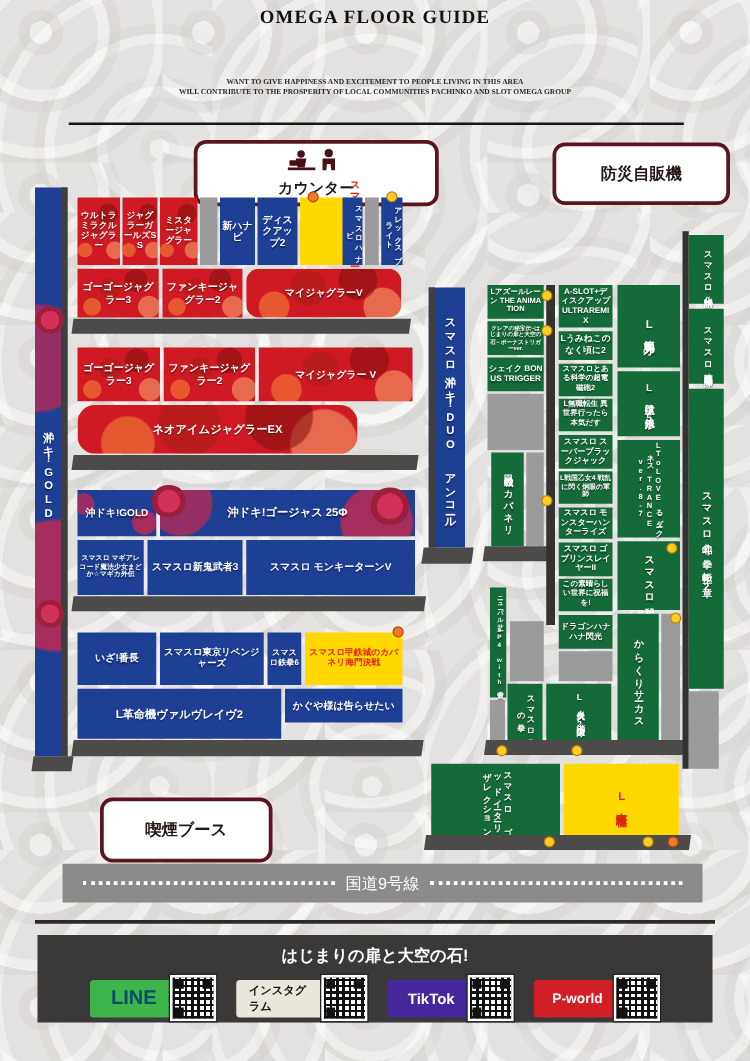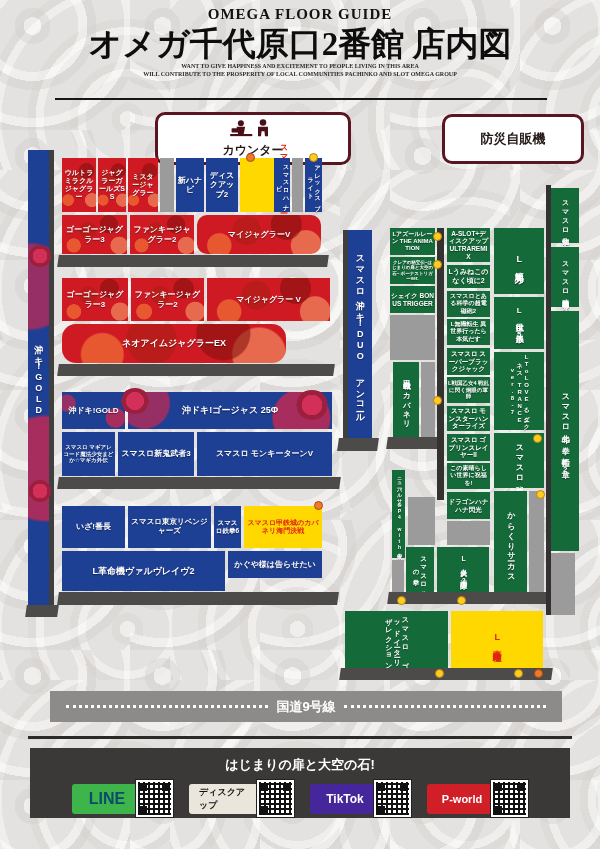--- a/index.html
+++ b/index.html
@@ -37,21 +37,21 @@
   .gray{background:#9b9b9b;}
   .v{writing-mode:vertical-rl;text-orientation:upright;letter-spacing:1px;}
   .base{position:absolute;background:#4c4b4a;transform:skewX(-8deg);}
   .wall{position:absolute;background:#333231;}
   .dot{position:absolute;width:9px;height:9px;border-radius:50%;background:#ffcc21;border:1.5px solid #b9820f;box-sizing:border-box;z-index:6;}
   .dot.orange{background:#f07a28;border-color:#a84a10;}
   .fbox{position:absolute;background:#fff;border:3px solid #5a1620;border-radius:10px;
     display:flex;flex-direction:column;align-items:center;justify-content:center;
     color:#231815;font-weight:900;}
   .road{position:absolute;background:#8d8b8a;display:flex;align-items:center;gap:8px;
-    padding:0 16px;box-sizing:border-box;color:#fff;font-weight:700;}
+    padding:0 16px;box-sizing:border-box;color:#fff;font-weight:400;}
   .road .dots{flex:1;height:0;border-top:3px dotted #fff;}
   .footer{position:absolute;background:#3b3938;display:flex;flex-direction:column;align-items:center;}
   .badges{display:flex;gap:16px;margin-top:6px;align-items:center;}
   .badge{position:relative;display:flex;align-items:center;}
   .plate{height:30px;border-radius:3px;display:flex;align-items:center;justify-content:center;
     font-weight:900;padding:0 20px 0 10px;box-sizing:border-box;}
   .qr{width:33px;height:33px;margin-left:-16px;border:2px solid #fff;outline:1px solid #222;
     background:
       linear-gradient(#111,#111) 2px 2px/7px 7px no-repeat,
       linear-gradient(#111,#111) calc(100% - 2px) 2px/7px 7px no-repeat,
@@ -61,21 +61,20 @@
     z-index:2;}
   .hib{position:absolute;border-radius:50%;z-index:1;
     background:radial-gradient(circle, #d23058 0 45%, #9c1f3e 46% 68%, rgba(0,0,0,0) 69%);}
 </style>
 </head>
 <body>
 
 <div class="canvas">
 
   <div class="abs ctr" style="top:6px;font-size:15px;font-weight:900;letter-spacing:1px;color:#111;">OMEGA FLOOR GUIDE</div>
-  <div class="abs ctr" style="top:22px;font-size:33px;font-weight:900;color:#0d0d0d;">オメガ千代原口2番館 店内図</div>
   <div class="abs ctr" style="top:63px;font-size:6px;font-weight:bold;color:#2a2a2a;">WANT TO GIVE HAPPINESS AND EXCITEMENT TO PEOPLE LIVING IN THIS AREA</div>
   <div class="abs ctr" style="top:71px;font-size:6px;font-weight:bold;color:#2a2a2a;">WILL CONTRIBUTE TO THE PROSPERITY OF LOCAL COMMUNITIES PACHINKO AND SLOT OMEGA GROUP</div>
   <div class="abs" style="left:55px;top:98px;width:492px;height:2px;background:#161616;"></div>
 
   <div class="fbox" style="left:155px;top:112px;width:190px;height:47px;font-size:12px;">
     <span>
       <svg width="46" height="20" viewBox="0 0 64 28" fill="#4a1019">
         <circle cx="15" cy="6" r="4.2"></circle>
           <path d="M9 11h12l-2 10H11z"></path>
         <rect x="2" y="13" width="9" height="6" rx="1"></rect>
@@ -190,38 +189,41 @@
   <div class="dot" style="left:435px;top:669px;"></div>
   <div class="dot" style="left:514px;top:669px;"></div>
   <div class="dot orange" style="left:534px;top:669px;"></div>
 
   <div class="wall" style="left:546px;top:185px;width:5px;height:430px;"></div>
   <div class="blk green v" style="left:551px;top:188px;width:28px;height:55px;font-size:7px;">スマスロ化物語</div>
   <div class="blk green v" style="left:551px;top:247px;width:28px;height:60px;font-size:7px;">スマスロ攻殻機動隊</div>
   <div class="blk green v" style="left:551px;top:311px;width:28px;height:240px;font-size:8px;">スマスロ北斗の拳 転生の章2</div>
   <div class="blk gray" style="left:551px;top:553px;width:24px;height:62px;"></div>
 
+  <div class="fbox" style="left:80px;top:638px;width:132px;height:46px;font-size:13px;">
+    <span>喫煙ブース</span>
+  </div>
 
   <div class="road" style="left:50px;top:691px;width:512px;height:31px;font-size:13px;">
     <span class="dots"></span>
     <span>国道9号線</span>
     <span class="dots"></span>
   </div>
 
   <div class="abs" style="left:28px;top:736px;width:544px;height:3px;background:#2b2a29;"></div>
 
   <div class="footer" style="left:30px;top:748px;width:540px;height:70px;">
     <div style="margin-top:8px;font-size:13px;font-weight:900;color:#fff;">はじまりの扉と大空の石!</div>
     <div class="badges">
       <div class="badge">
         <div class="plate" style="background:#3db54a;color:#0c4a6e;font-size:16px;width:80px;">LINE</div>
         <div class="qr"></div>
       </div>
       <div class="badge">
-        <div class="plate" style="background:#eae6dc;color:#111;font-size:9px;width:84px;">ディスクアップ</div>
+        <div class="plate" style="background:#eae6dc;color:#111;font-size:9px;width:84px;">インスタグラム</div>
         <div class="qr"></div>
       </div>
       <div class="badge">
         <div class="plate" style="background:#46269b;color:#fff;font-size:12px;width:80px;">TikTok</div>
         <div class="qr"></div>
       </div>
       <div class="badge">
         <div class="plate" style="background:#d01f26;color:#fff;font-size:11px;width:80px;">P-world</div>
         <div class="qr"></div>
       </div>

